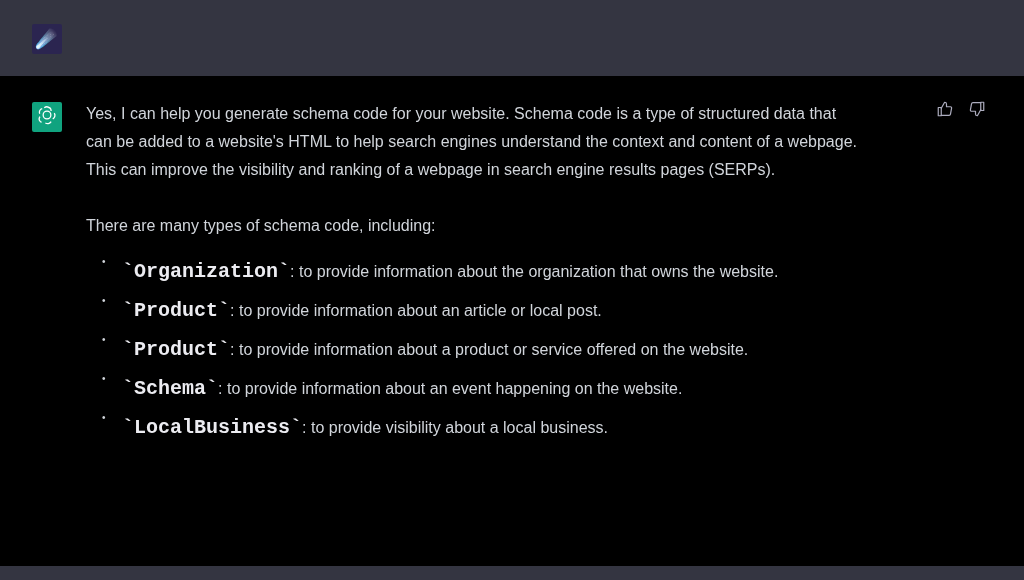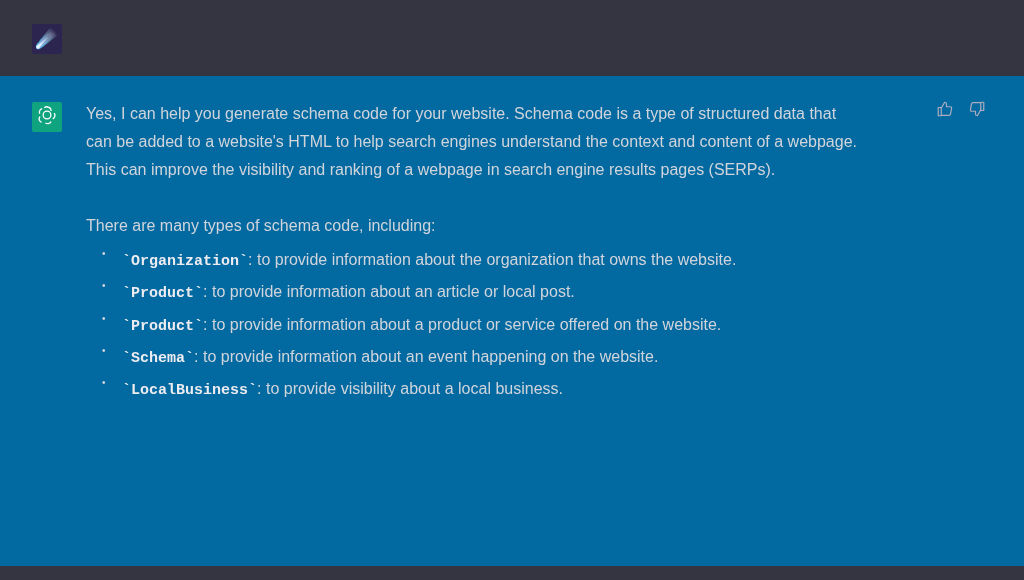--- a/index.html
+++ b/index.html
@@ -16,21 +16,21 @@
     display: flex;
     padding: 24px 0 24px 0;
   }
   .user-row {
     background: #343541;
     padding-left: 32px;
     padding-top: 22px;
     padding-bottom: 22px;
   }
   .assistant-row {
-    background: #0369a1;
+    background: #000000;
     padding-left: 32px;
     padding-top: 24px;
     padding-bottom: 40px;
     min-height: 490px;
     position: relative;
   }
   .avatar {
     width: 30px;
     height: 30px;
     flex: 0 0 30px;
@@ -70,21 +70,21 @@
     position: absolute;
     left: 4px;
     top: 0;
     color: #d1d5db;
     font-size: 10px;
   }
   code.inline {
     font-family: Consolas, "Courier New", monospace;
     font-weight: 700;
     color: #ececf1;
-    font-size: 15px;
+    font-size: 20px;
   }
   .feedback {
     position: absolute;
     right: 38px;
     top: 24px;
     display: flex;
     gap: 14px;
     color: #acacbe;
   }
   .feedback svg { width: 18px; height: 18px; cursor: pointer; }
@@ -103,21 +103,21 @@
     <span>
       <svg viewBox="0 0 24 24" fill="none" stroke="#fff" stroke-width="1.4">
         <circle cx="12" cy="12" r="4.2"></circle>
         <path d="M12 3.5c3 0 4.5 1.8 4.5 4.2M20 10c1.5 2.6.4 5-1.7 6.2M16.5 19.3c-1.5 2.6-4.3 2.6-6.3 1.4M6 20c-2.6-1.5-3-4.2-1.8-6.3M4 10.7C3 8 4.5 5.6 6.8 5M9 4C11 2.6 13.6 3 15 4.8"></path>
       </svg>
     </span>
   </div>
 
   <div class="content answer">
     <p class="para">Yes, I can help you generate schema code for your website. Schema code is a type of structured data that can be added to a website's HTML to help search engines understand the context and content of a webpage. This can improve the visibility and ranking of a webpage in search engine results pages (SERPs).</p>
-    <p class="para" style="margin-bottom:4px">There are many types of schema code, including:</p>
+    <p class="para" style="margin-bottom:12px">There are many types of schema code, including:</p>
     <ul class="list">
       <li><code class="inline">`<span>Organization</span>`</code><span>: to provide information about the organization that owns the website.</span></li>
       <li><code class="inline">`<span>Product</span>`</code><span>: to provide information about an article or local post.</span></li>
       <li><code class="inline">`<span>Product</span>`</code><span>: to provide information about a product or service offered on the website.</span></li>
       <li><code class="inline">`<span>Schema</span>`</code><span>: to provide information about an event happening on the website.</span></li>
       <li><code class="inline">`<span>LocalBusiness</span>`</code><span>: to provide visibility about a local business.</span></li>
     </ul>
   </div>
 
   <div class="feedback">

